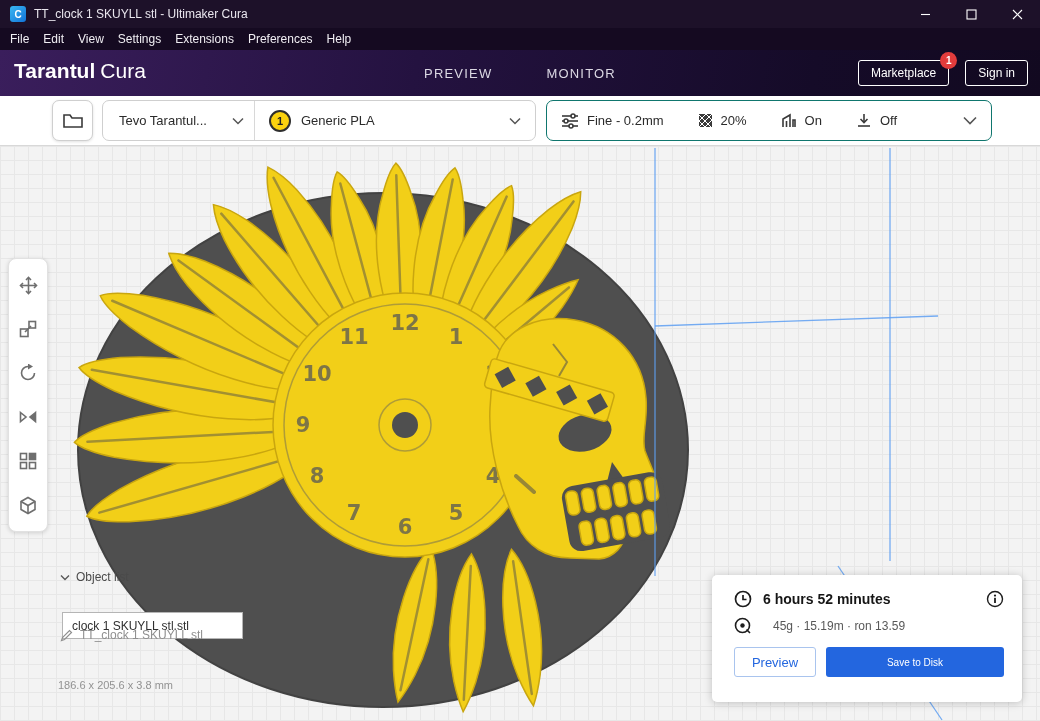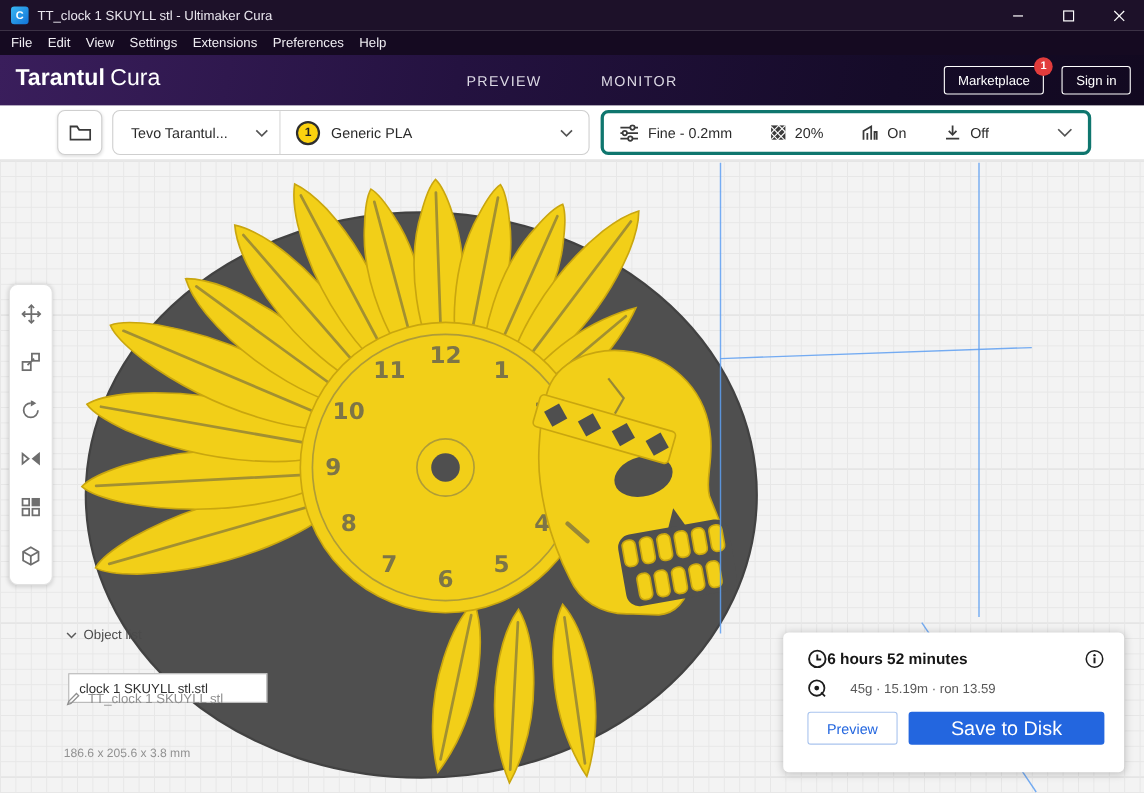--- a/index.html
+++ b/index.html
@@ -49,21 +49,21 @@
                   border:1px solid #cfcfcf; border-radius:7px; display:flex; background:#fff; }
   .printer-sel { width:152px; border-right:1px solid #d8d8d8; display:flex; align-items:center;
                  padding:0 10px 0 16px; font-size:13px; color:#2b2b2b; }
   .material-sel { flex:1; display:flex; align-items:center; padding:0 14px; gap:10px;
                   font-size:13px; color:#2b2b2b; }
   .extruder-dot { width:22px; height:22px; border-radius:50%; background:#fbd20f;
                   border:2px solid #2e2e2e; display:flex; align-items:center; justify-content:center;
                   font-size:11px; font-weight:700; color:#222; }
   .chev { margin-left:auto; }
   .settings-group { position:absolute; left:546px; top:4px; width:446px; height:41px;
-                    border:3px solid #0f766e; border-radius:7px; display:flex; align-items:center;
+                    border:1px solid #0f766e; border-radius:7px; display:flex; align-items:center;
                     padding:0 14px; background:#fff; font-size:13px; color:#2b2b2b; }
   .pair { display:flex; align-items:center; gap:8px; }
   .pair + .pair { margin-left:34px; }
   .tool-ic { stroke:#3a3a3a; fill:none; stroke-width:1.6; }
 
   
   .viewport { position:absolute; top:146px; left:0; right:0; bottom:0; background-color:#f3f3f3;
     background-image:
       linear-gradient(#e7e7e7 1px,transparent 1px),
       linear-gradient(90deg,#e7e7e7 1px,transparent 1px),
@@ -94,28 +94,28 @@
                   border:1px solid #b5b5b5; font-size:12px; color:#2f2f2f; display:flex;
                   align-items:center; padding-left:9px;margin-top:20px; }
   .model-name { position:absolute; left:60px; top:482px; display:flex; gap:7px; align-items:center;
                 font-size:12px; color:#8f8f8f; }
   .model-dims { position:absolute; left:58px; top:505px; font-size:11px; color:#929292;margin-top:28px; }
   .mini-icons { position:absolute; left:58px; top:536px; display:flex; gap:11px; }
 
   
   .summary { position:absolute; left:712px; top:429px; width:310px; height:127px; background:#fff;
              border-radius:5px; box-shadow:0 1px 8px rgba(0,0,0,.22); padding:15px 18px 0 22px; }
-  .sum-row1 { display:flex; align-items:center; }
+  .sum-row1 { display:flex; align-items:center; gap:11px; }
   .sum-time { font-size:14px; font-weight:700; color:#161616; }
   .info-icon { margin-left:auto; }
   .sum-row2 { display:flex; align-items:center; gap:22px; margin-top:9px; font-size:12px; color:#585858; }
   .sum-actions { display:flex; gap:10px; margin-top:13px; }
   .btn-preview { width:82px; height:30px; background:#fff; border:1px solid #a9c4ee; border-radius:3px;
                  color:#2366df; font-size:13px; display:flex; align-items:center; justify-content:center; }
-  .btn-save { flex:1; height:30px; background:#2366df; border-radius:3px; color:#fff; font-size:18px;
+  .btn-save { flex:1; height:30px; background:#2366df; border-radius:3px; color:#fff; font-size:10px;
               display:flex; align-items:center; justify-content:center; border:none; }
 </style>
 </head>
 <body>
 
 <div id="app">
 
   <div class="titlebar">
     <div class="app-icon">C</div>
     <div>TT_clock 1 SKUYLL stl - Ultimaker Cura</div>

